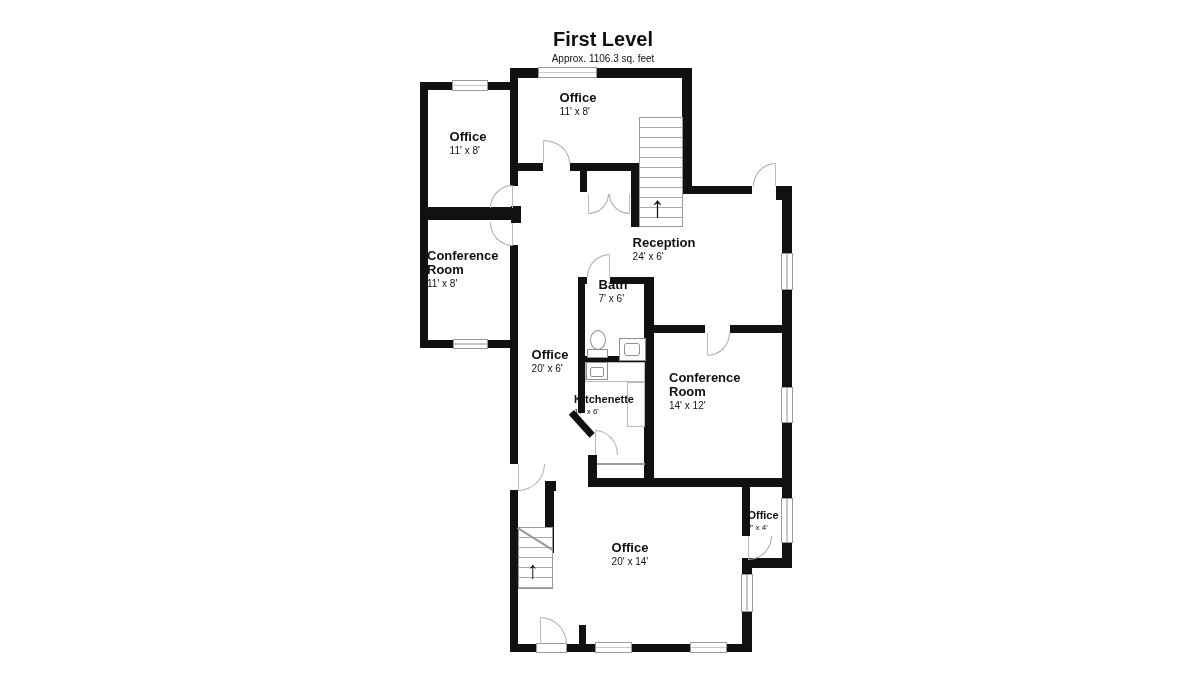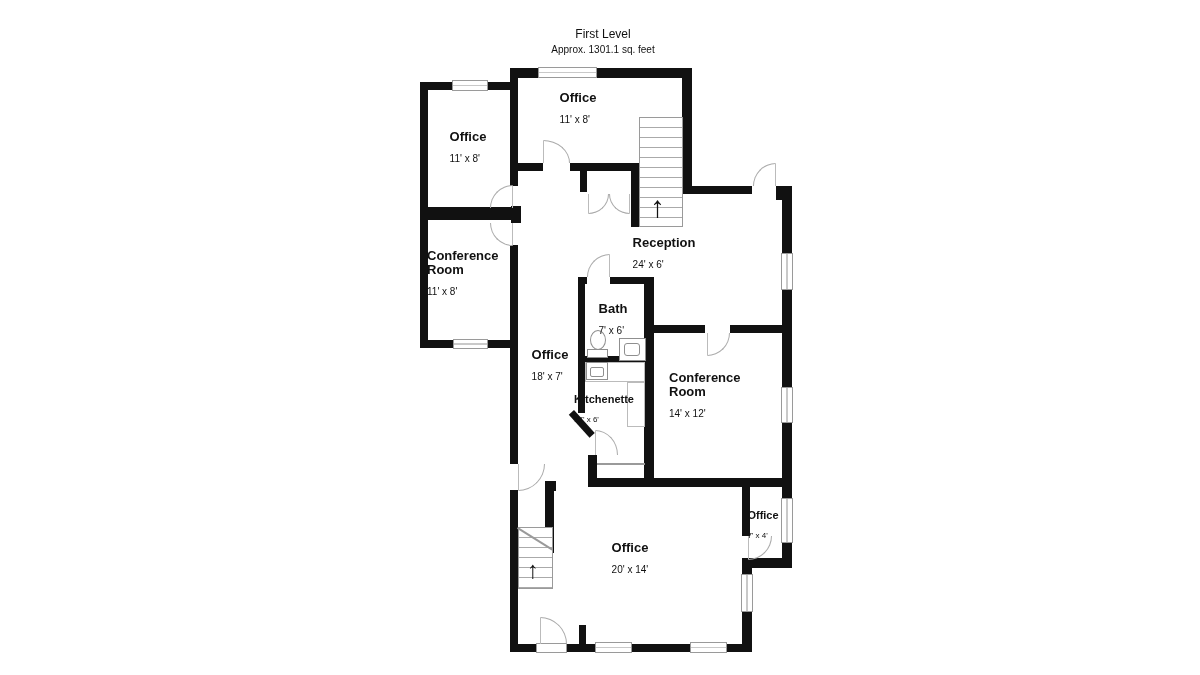--- a/index.html
+++ b/index.html
@@ -20,36 +20,36 @@
   .arc.tl{border-top:1px solid #aaa;border-left:1px solid #aaa;border-right:1px solid #bbb;border-top-left-radius:100% 100%;}
   .arc.br{border-bottom:1px solid #aaa;border-right:1px solid #aaa;border-left:1px solid #bbb;border-bottom-right-radius:100% 100%;}
   .arc.bl{border-bottom:1px solid #aaa;border-left:1px solid #aaa;border-right:1px solid #bbb;border-bottom-left-radius:100% 100%;}
   .stairs{position:absolute;border:1px solid var(--c-line);box-sizing:border-box;
     background:repeating-linear-gradient(to bottom,#ffffff 0 9px,#aaaaaa 9px 10px);}
   .uparrow{position:absolute;color:var(--c-wall);font-weight:bold;line-height:1;}
   .fixture{position:absolute;border:1px solid #8f8f8f;background:#fff;box-sizing:border-box;}
   .thinline{position:absolute;background:var(--c-line);}
   .label{position:absolute;text-align:left;color:var(--c-text);transform:translateX(-50%);}
   .label .name{display:block;font-weight:bold;font-size:13px;line-height:1.08;}
-  .label .dims{display:block;font-size:10px;line-height:1.25;margin-top:9px;}
+  .label .dims{display:block;font-size:10px;line-height:1.25;margin-top:1px;}
   .label.narrow{width:86px;}
   .label.small .name{font-size:11px;}
   .label.small .dims{font-size:8px;}
   .plan-title{position:absolute;left:603px;transform:translateX(-50%);text-align:center;color:var(--c-text);}
-  .plan-title .name{display:block;font-weight:normal;font-size:12px;line-height:1.1;}
+  .plan-title .name{display:block;font-weight:bold;font-size:20px;line-height:1.1;}
   .plan-title .area{display:block;font-size:10px;margin-top:3px;}
 </style>
 </head>
 <body>
 
 <div class="canvas">
 
   <div class="plan-title" style="top:28px;">
     <span class="name">First Level</span>
-    <span class="area">Approx. 1301.1 sq. feet</span>
+    <span class="area">Approx. 1106.3 sq. feet</span>
   </div>
 
   <div class="wall" style="left:420px;top:82px;width:92px;height:8px;"></div>
   <div class="wall" style="left:420px;top:82px;width:8px;height:266px;"></div>
   <div class="wall" style="left:420px;top:340px;width:98px;height:8px;"></div>
   <div class="wall" style="left:420px;top:207px;width:94px;height:13px;"></div>
 
   <div class="wall" style="left:510px;top:68px;width:8px;height:20px;"></div>
   <div class="wall" style="left:512px;top:68px;width:178px;height:10px;"></div>
   <div class="wall" style="left:682px;top:68px;width:10px;height:126px;"></div>
@@ -143,27 +143,27 @@
     <span class="dims">11' x 8'</span>
   </div>
   <div class="label narrow" style="left:470px;top:249px;">
     <span class="name">Conference Room</span>
     <span class="dims">11' x 8'</span>
   </div>
   <div class="label" style="left:664px;top:236px;">
     <span class="name">Reception</span>
     <span class="dims">24' x 6'</span>
   </div>
-  <div class="label" style="left:613px;top:302px;">
+  <div class="label" style="left:613px;top:278px;">
     <span class="name">Bath</span>
     <span class="dims">7' x 6'</span>
   </div>
   <div class="label" style="left:550px;top:348px;">
     <span class="name">Office</span>
-    <span class="dims">18' x 7'</span>
+    <span class="dims">20' x 6'</span>
   </div>
   <div class="label narrow" style="left:712px;top:371px;">
     <span class="name">Conference Room</span>
     <span class="dims">14' x 12'</span>
   </div>
   <div class="label small" style="left:604px;top:394px;">
     <span class="name">Kitchenette</span>
     <span class="dims">17' x 6'</span>
   </div>
   <div class="label small" style="left:763px;top:510px;">

